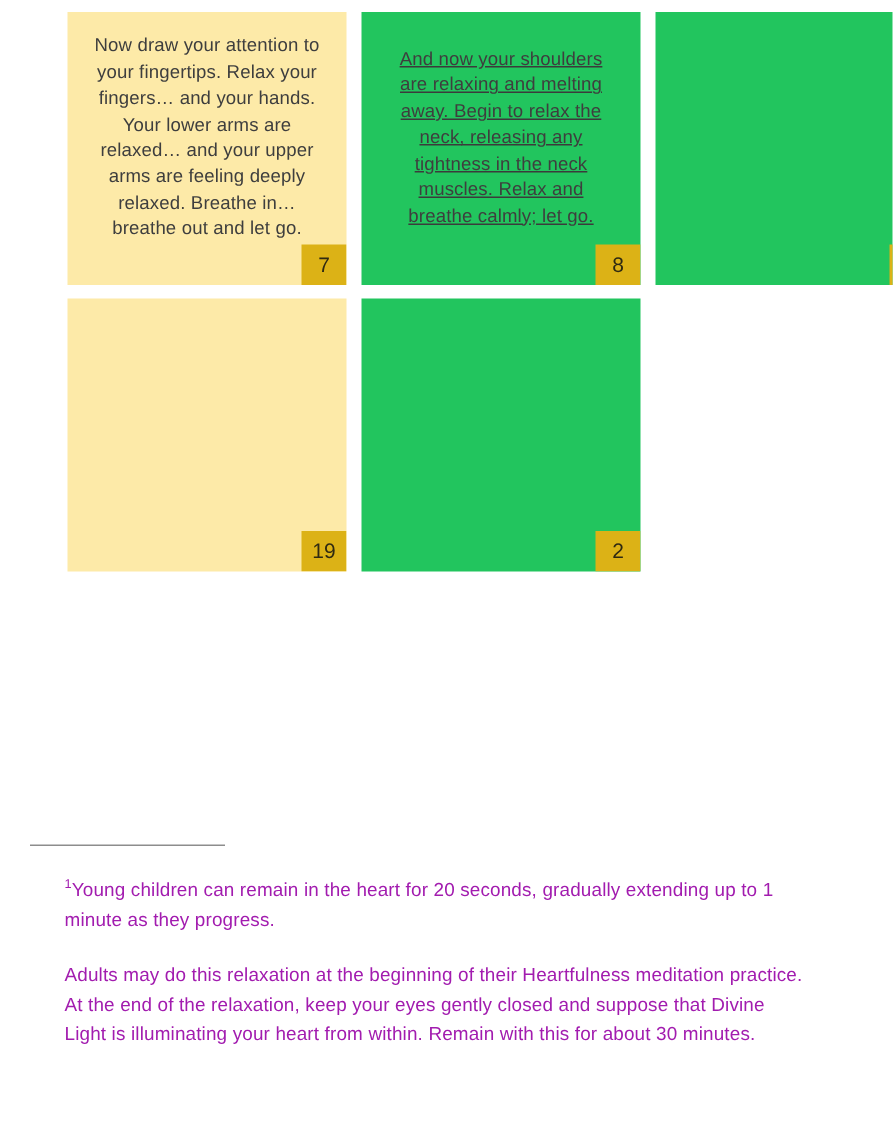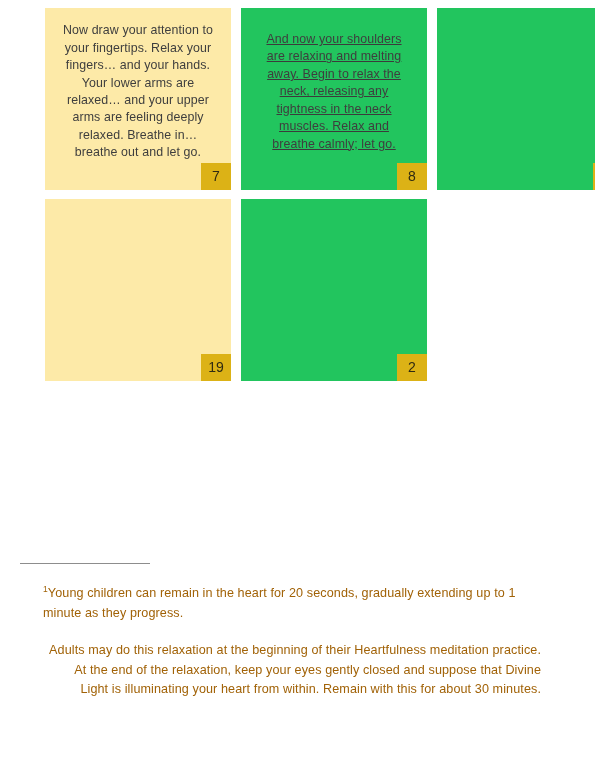--- a/index.html
+++ b/index.html
@@ -87,25 +87,25 @@
   }
   .footnote-rule {
     width: 130px;
     height: 1px;
     background: #8d8d8d;
     margin: 0 0 20px -23px;
   }
   .footnote-p {
     font-size: 12.6px;
     line-height: 19.5px;
-    color: #a16207;
+    color: #a21caf;
     margin: 0 12px 18px 0;
     letter-spacing: 0.1px;
   }
-  .footnote-p:last-child { margin-bottom: 0; text-align: right; }
+  .footnote-p:last-child { margin-bottom: 0; }
   .footnote-p sup {
     font-size: 8.5px;
     line-height: 0;
     vertical-align: super;
   }
 </style>
 </head>
 <body>
 
 <div class="page">

